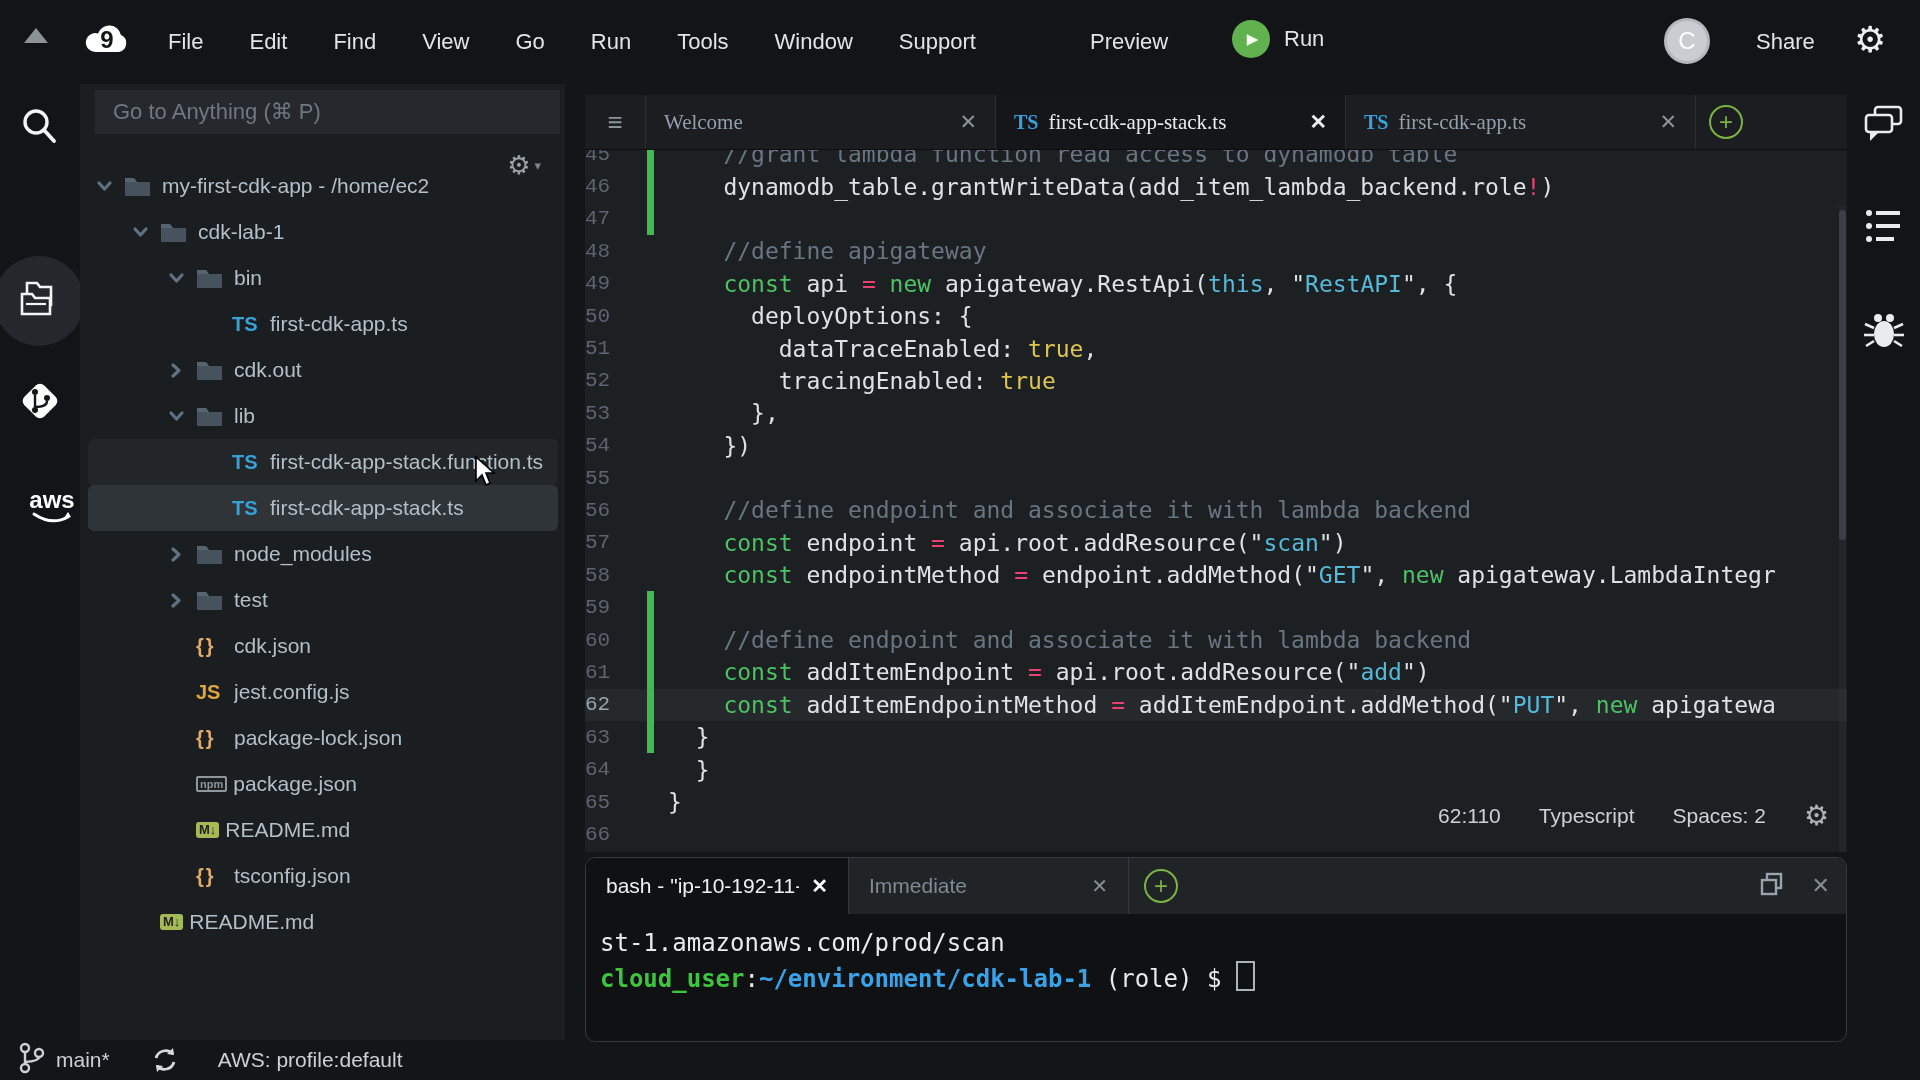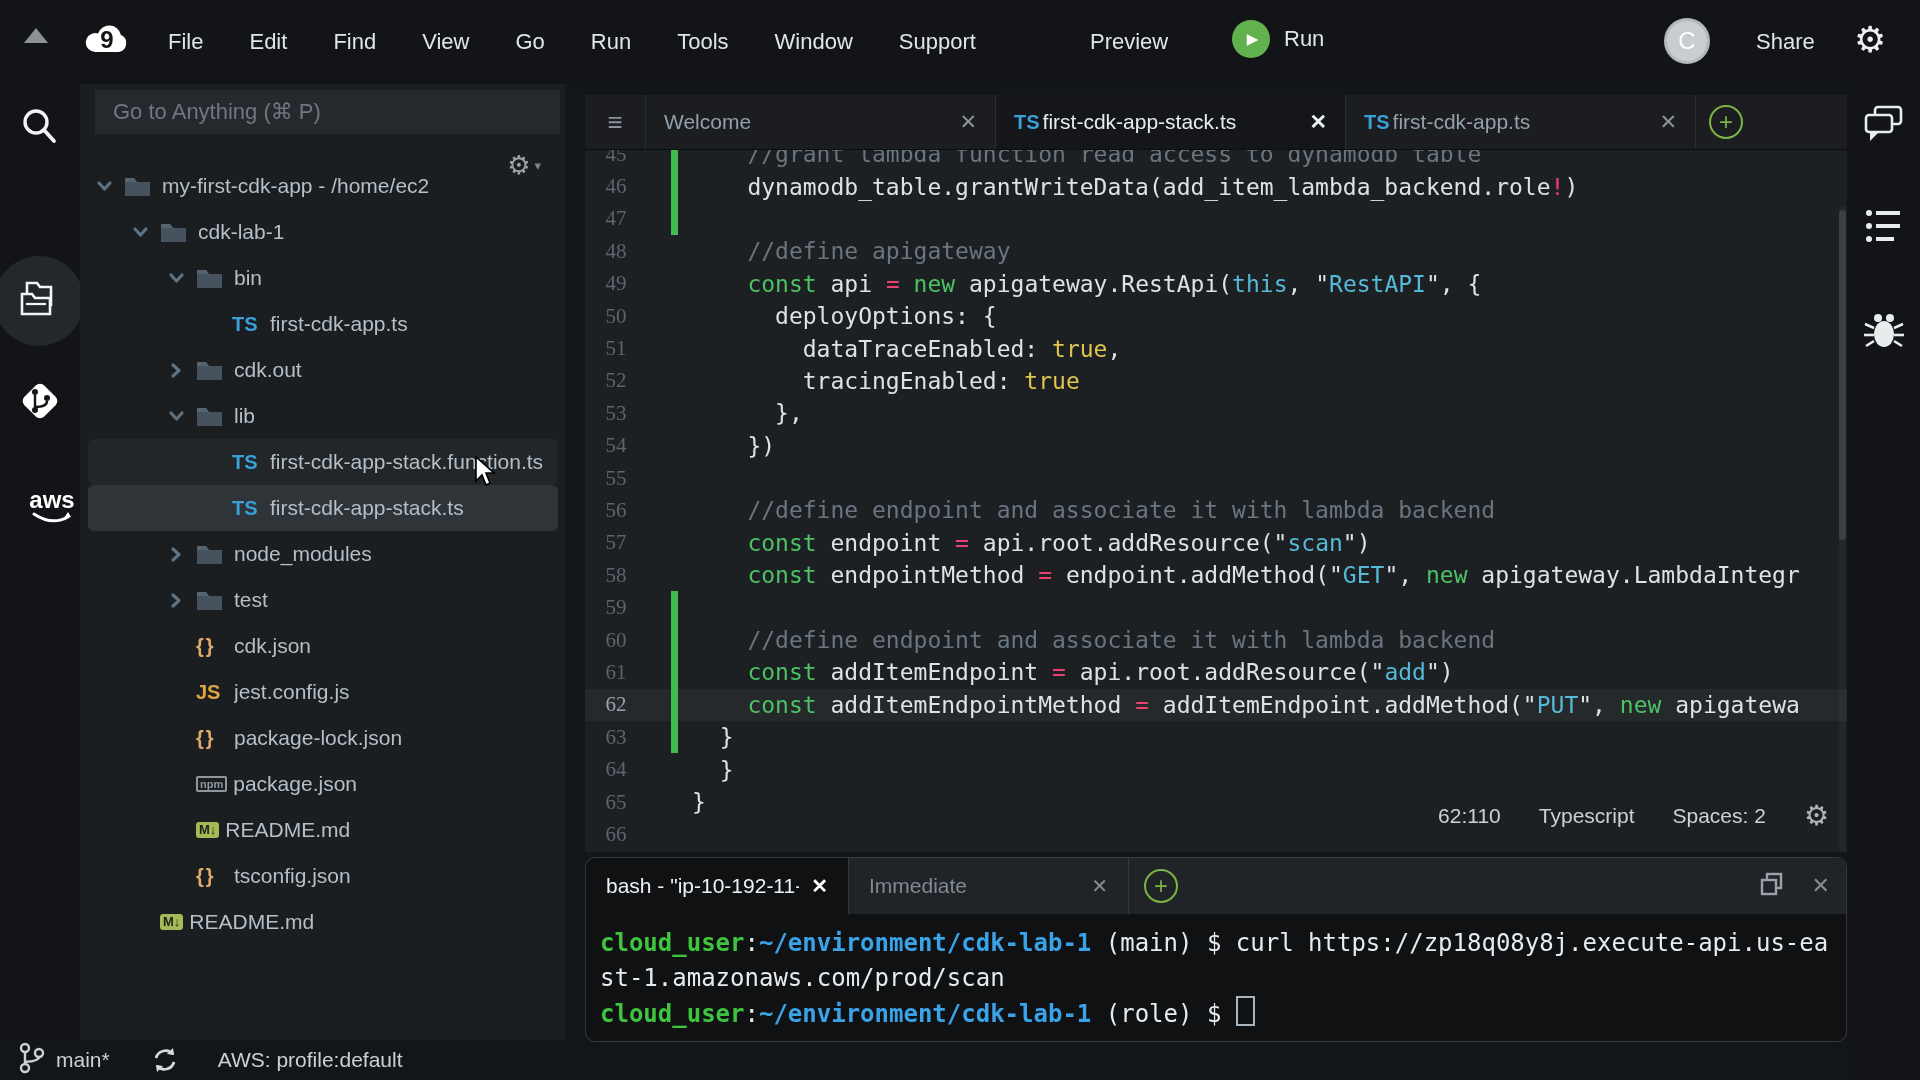--- a/index.html
+++ b/index.html
@@ -48,36 +48,36 @@
   .i-npm{color:#8e979e;font-size:11px;border:2px solid #8e979e;border-radius:2px;padding:0 2px;line-height:12px;width:auto;margin-right:6px;}
   .i-md{color:#1d211c;font-size:13px;background:#a4ba55;border-radius:3px;padding:1px 3px;line-height:14px;width:auto;margin-right:6px;}
   .tlabel{white-space:nowrap;overflow:hidden;}
   .tree-gear{position:absolute;right:24px;top:66px;color:#9aa1a7;font-size:26px;display:flex;align-items:center;gap:4px;}
   .tree-gear small{font-size:13px;color:#7d858c;}
 
   
   .editor{position:absolute;left:585px;top:95px;width:1262px;height:757px;background:#1d2023;}
   .tabbar{position:absolute;left:0;top:0;width:1262px;height:54px;background:#1b1d20;border-bottom:1px solid #0c0d0e;display:flex;}
   .hamb{width:60px;display:flex;align-items:center;justify-content:center;color:#8b949c;font-size:26px;border-right:1px solid #2a2d31;}
-  .tab{display:flex;align-items:center;width:350px;padding:0 18px;box-sizing:border-box;gap:3px;
-       border-right:1px solid #2a2d31;font-size:21px;color:#93a0aa;background:#1b1d20;}
+  .tab{display:flex;align-items:center;width:350px;padding:0 18px;box-sizing:border-box;gap:10px;
+       border-right:1px solid #2a2d31;font-size:21px;color:#93a0aa;background:#1b1d20;font-family:Liberation Serif, serif;}
   .tab.active{background:#141619;color:#e8ecef;}
   .tab .tabts{color:#39a1da;font-weight:bold;font-size:20px;}
   .tab .tabname{flex:1;white-space:nowrap;overflow:hidden;}
   .tab .tabx{color:#8a939b;font-size:21px;}
   .tab.active .tabx{color:#eceff1;font-weight:bold;}
   .plusbtn{width:60px;display:flex;align-items:center;justify-content:center;}
   .pluscirc{width:34px;height:34px;border-radius:50%;border:2px solid #7cb342;color:#7cb342;font-size:24px;
             display:flex;align-items:center;justify-content:center;line-height:1;box-sizing:border-box;}
 
   .codearea{position:absolute;left:0;top:55px;width:1262px;height:702px;overflow:hidden;}
   .codelines{position:absolute;left:0;top:-12px;width:1262px;}
   .crow{display:flex;align-items:center;height:32.4px;}
   .crow.cur{background:rgba(255,255,255,0.045);}
-  .lnum{width:62px;flex:none;text-align:center;color:#5d646e;font-family:Liberation Serif, serif;font-size:21px;padding-right:24px;}
+  .lnum{width:62px;flex:none;text-align:left;color:#5d646e;font-family:Liberation Mono, monospace;font-size:21px;padding-right:0;}
   .crow.cur .lnum{color:#9aa3ad;}
   .lbar{width:7px;height:32.4px;flex:none;}
   .lbar.chg{background:#3fbb4f;}
   .ccode{font-family:"DejaVu Sans Mono",monospace;font-size:23px;white-space:pre;padding-left:14px;}
   .tk-d{color:#dde2e6;} .tk-c{color:#697580;} .tk-k{color:#4cc264;}
   .tk-o{color:#ec4070;} .tk-s{color:#55b9d8;} .tk-y{color:#ddc54f;}
 
   .edstatus{position:absolute;right:18px;bottom:22px;display:flex;align-items:center;gap:38px;
             color:#ccd1d5;font-size:21px;}
   .edstatus .gear{color:#aeb3b7;font-size:28px;line-height:1;}
@@ -529,21 +529,20 @@
     <div class="tright">
       <span>
         <svg width="28" height="28" viewBox="0 0 28 28">
           <rect x="9" y="4" width="14" height="14" fill="none" stroke="#9aa3ab" stroke-width="2.4"></rect>
           <rect x="4" y="10" width="14" height="14" fill="#212427" stroke="#9aa3ab" stroke-width="2.4"></rect>
         </svg>
       </span>
       <span class="tclose">✕</span>
     </div>
     <div class="tbody" id="tbody">
-        <div class="trowline"><span class="t-u">cloud_user</span><span class="t-d">:</span><span class="t-p">~/environment/cdk-lab-1</span><span class="t-d"> (main) $ curl https://zp18q08y8j.execute-api.us-ea</span></div>
         <div class="trowline"><span class="t-d">st-1.amazonaws.com/prod/scan</span></div>
         <div class="trowline"><span class="t-u">cloud_user</span><span class="t-d">:</span><span class="t-p">~/environment/cdk-lab-1</span><span class="t-d"> (role) $ </span><span class="tcursor"></span></div>
       </div>
   </div>
 
   <div class="bottombar">
     <span class="seg" style="margin-left:16px;">
       <span>
         <svg width="30" height="34" viewBox="0 0 30 34">
           <circle cx="9" cy="7" r="4" fill="none" stroke="#ccd1d5" stroke-width="2.4"></circle>

